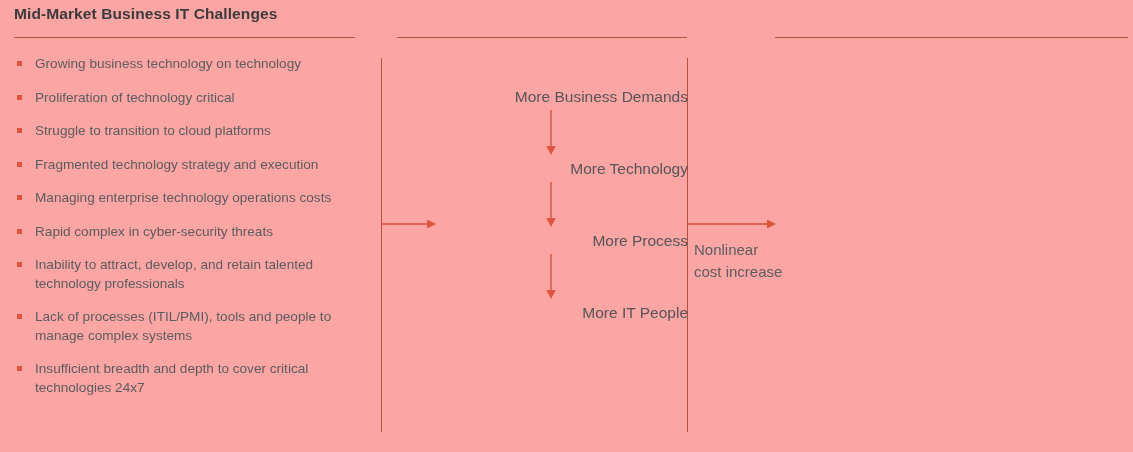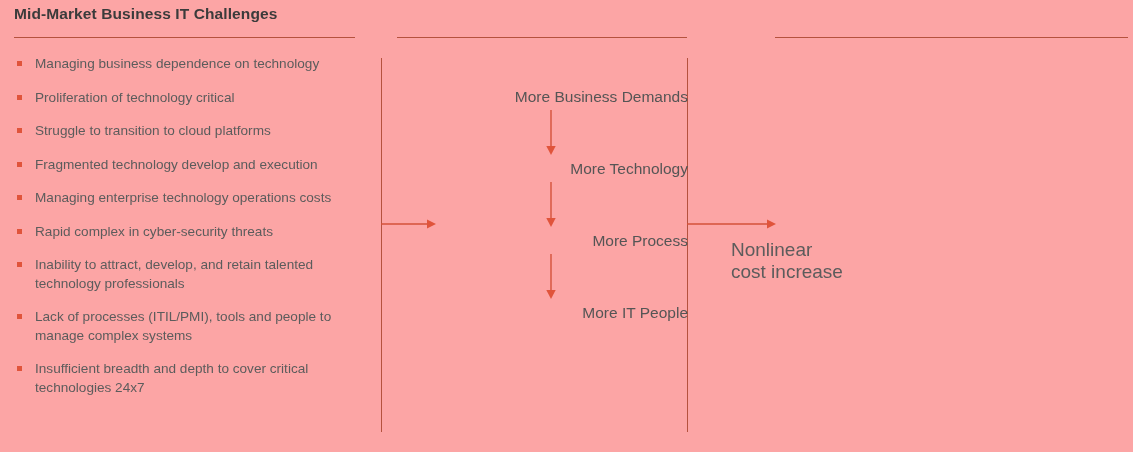--- a/index.html
+++ b/index.html
@@ -112,55 +112,54 @@
     margin: 0 auto;
   }
   .flow-arrow.gap1 { margin-top: 2px;  margin-bottom: 2px; }
 
   
   #nonlinear-caption {
     position: absolute;
     left: 694px;
     top: 239px;
     width: 200px;
-    font-size: 19px;
+    font-size: 15px;
     line-height: 22px;
     color: #5c5c5c;
-    margin-left: 37px;
   }
 </style>
 </head>
 <body>
 
 <div id="slide">
 
   <div id="left-panel">
     <div id="page-title">Mid-Market Business IT Challenges</div>
   </div>
 
   <div class="rule" id="rule-left"></div>
   <div class="rule" id="rule-middle"></div>
   <div class="rule" id="rule-right"></div>
 
   <ul id="challenges-list">
     <li>
       <span class="bullet-square"></span>
-      <span>Managing business dependence on technology</span>
+      <span>Growing business technology on technology</span>
     </li>
     <li>
       <span class="bullet-square"></span>
       <span>Proliferation of technology critical</span>
     </li>
     <li>
       <span class="bullet-square"></span>
       <span>Struggle to transition to cloud platforms</span>
     </li>
     <li>
       <span class="bullet-square"></span>
-      <span>Fragmented technology develop and execution</span>
+      <span>Fragmented technology strategy and execution</span>
     </li>
     <li>
       <span class="bullet-square"></span>
       <span>Managing enterprise technology operations costs</span>
     </li>
     <li>
       <span class="bullet-square"></span>
       <span>Rapid complex in cyber-security threats</span>
     </li>
     <li>

